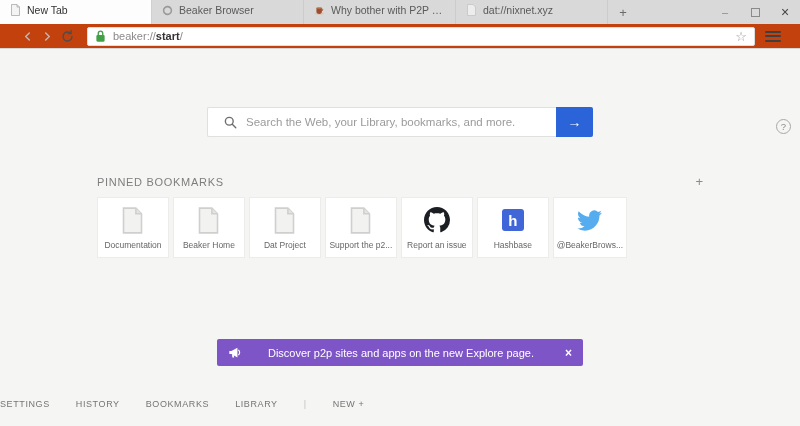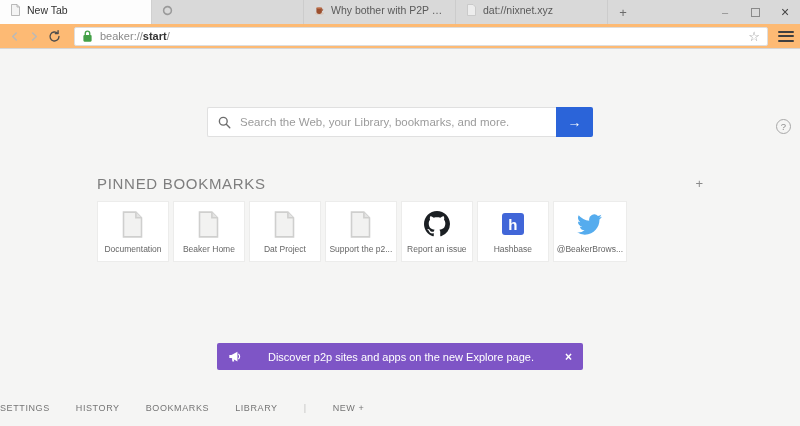--- a/index.html
+++ b/index.html
@@ -25,22 +25,22 @@
     color:#6b6b6b; font-size:13px; cursor:pointer; }
   .tab-spacer { flex:1; }
   .win-controls { display:flex; align-items:stretch; }
   .win-btn { width:30px; display:flex; align-items:center; justify-content:center; color:#666; cursor:pointer; }
   .win-btn.min { font-size:11px; color:#8a8a8a; }
   .win-max-box { width:9px; height:9px; border:1px solid #8a8a8a; }
   .win-btn.close { font-size:14px; color:#444; }
 
   
   .navbar {
-    height:25px; background:#fdba74; border-bottom:1px solid #d6d6d6;
-    display:flex; align-items:center; padding:0 4px;
+    height:25px; background:#c2410c; border-bottom:1px solid #d6d6d6;
+    display:flex; align-items:center; padding:0 17px;
   }
   .nav-btn { width:20px; height:20px; display:flex; align-items:center; justify-content:center; cursor:pointer; }
   .urlbar {
     flex:1; height:19px; background:#ffffff; border:1px solid #dedede; border-radius:2px;
     margin:0 8px 0 10px; display:flex; align-items:center; padding:0 7px; gap:7px; cursor:text;
   }
   .url-text { font-size:11px; color:#8a8a8a; white-space:nowrap; }
   .url-text b { color:#333; font-weight:bold; }
   .url-spacer { flex:1; }
   .star { color:#9a9a9a; font-size:13px; line-height:1; cursor:pointer; }
@@ -52,36 +52,36 @@
   .help-btn {
     position:absolute; top:12px; right:9px; width:15px; height:15px; border-radius:50%;
     border:1px solid #a8a8a8; color:#8b8b8b; font-size:9.5px;
     display:flex; align-items:center; justify-content:center; cursor:pointer;
   }
 
   
   .search-row { width:386px; margin:58px auto 0; display:flex; height:30px; }
   .search-box {
     flex:1; background:#fff; border:1px solid #e0e0e0; border-right:none;
-    border-radius:2px 0 0 2px; display:flex; align-items:center; padding:0 10px; gap:9px;
+    border-radius:2px 0 0 2px; display:flex; align-items:center; padding:0 16px; gap:9px;
   }
   .search-box input {
     flex:1; border:none; outline:none; font-family:"Liberation Sans", sans-serif;
     font-size:11.5px; color:#444; background:transparent;
   }
   .search-box input::placeholder { color:#9b9b9b; }
   .search-btn {
     width:37px; background:#2b64d9; border:none; border-radius:0 2px 2px 0;
     color:#fff; font-size:14px; cursor:pointer; display:flex; align-items:center; justify-content:center;
   }
 
   
   .pinned { width:606px; margin:38px auto 0; }
   .pinned-header { display:flex; justify-content:space-between; align-items:center; margin-bottom:9px; }
-  .pinned-title { font-size:15px; color:#7e7e7e; letter-spacing:0.7px; }
+  .pinned-title { font-size:11px; color:#7e7e7e; letter-spacing:0.7px; }
   .pinned-add { color:#8a8a8a; font-size:13px; cursor:pointer; line-height:1; }
   .grid { display:grid; grid-template-columns:repeat(8, 1fr); gap:4px; }
   .card {
     background:#fff; border:1px solid #ececeb; height:61px; cursor:pointer;
     display:flex; flex-direction:column; align-items:center; justify-content:flex-end;
     padding:6px 3px 7px;
   }
   .card-icon { flex:1; display:flex; align-items:center; justify-content:center; width:100%; }
   .card-label {
     font-size:8.5px; color:#666; width:100%; text-align:center;
@@ -125,20 +125,21 @@
     </span>
     <span class="tab-label">New Tab</span>
   </div>
   <div class="tab">
     <span class="tab-icon">
       <svg width="11" height="11" viewBox="0 0 24 24" fill="none" stroke="#9a9a9a" stroke-width="3.4" stroke-linecap="round">
           <path d="M18.96 7.12 A 8.5 8.5 0 1 0 18.96 16.88"></path>
           <path d="M19.99 9.09 A 8.5 8.5 0 0 1 19.99 14.91"></path>
         </svg>
     </span>
+    <span class="tab-label">Beaker Browser</span>
   </div>
   <div class="tab">
     <span class="tab-icon">
       <svg width="11" height="11" viewBox="0 0 16 16">
           <ellipse cx="8" cy="12.5" rx="6.5" ry="2" fill="#d8c8bc"></ellipse>
           <path d="M3.5 4h8v5a3.5 3.5 0 0 1-8 0z" fill="#9c4f2e"></path>
           <path d="M11.5 5.5c1.6 0 1.6 3 0 3" fill="none" stroke="#9c4f2e" stroke-width="1.2"></path>
           <ellipse cx="7.5" cy="4.2" rx="4" ry="1.1" fill="#c97b54"></ellipse>
         </svg>
     </span>

